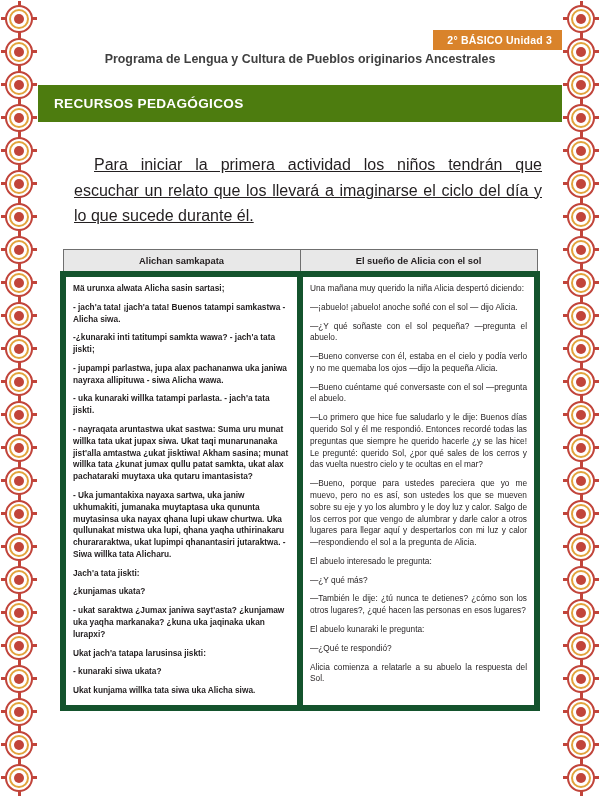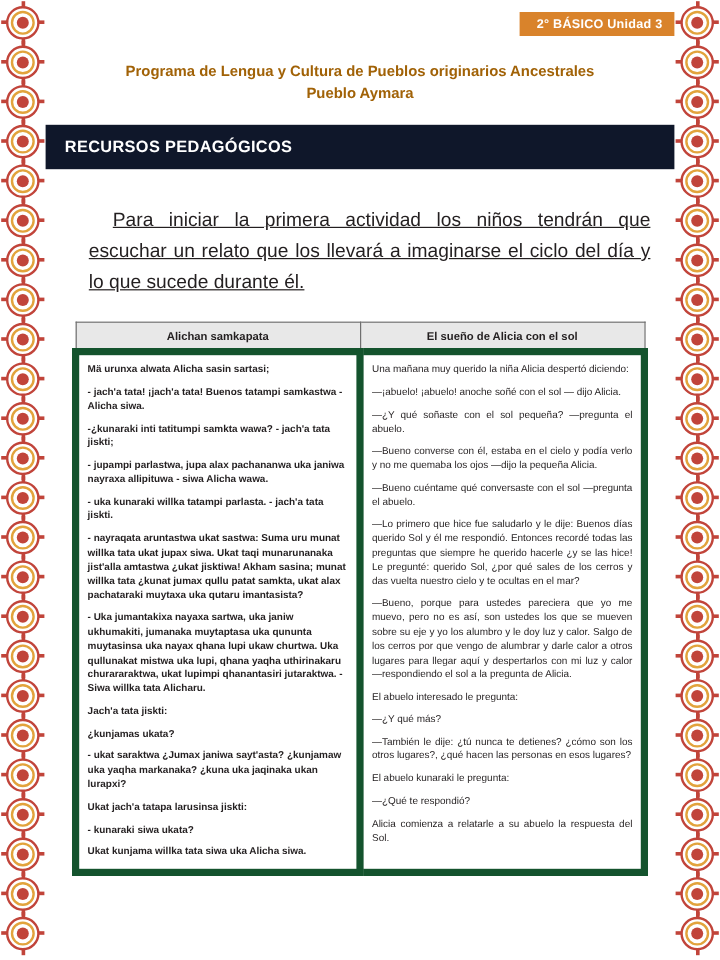--- a/index.html
+++ b/index.html
@@ -63,21 +63,21 @@
     left: 13.5px;
   }
   .motif .tick.t { top: -3px; }
   .motif .tick.b { bottom: -3px; }
   .motif .tick.l { left: -3px; top: 13px; width: 5px; height: 3px; }
   .motif .tick.r { right: -3px; left: auto; top: 13px; width: 5px; height: 3px; }
 
   
   .unit-badge {
     position: absolute;
-    top: 10px;
+    top: 30px;
     right: 38px;
     background: #d9832b;
     color: #ffffff;
     font-size: 10.5px;
     font-weight: bold;
     padding: 4px 10px 4px 14px;
     letter-spacing: .2px;
     white-space: nowrap;
   }
 
@@ -87,29 +87,29 @@
     left: 38px;
     right: 38px;
     top: 0;
     bottom: 0;
   }
 
   .doc-title {
     text-align: center;
     font-size: 12.4px;
     font-weight: bold;
-    color: #a16207;
+    color: #404040;
     line-height: 1.55;
     margin-top: 50px;
     padding: 0 14px;
   }
 
   .section-banner {
     margin-top: 16px;
-    background: #0f172a;
+    background: #4d7c0f;
     color: #ffffff;
     height: 37px;
     display: flex;
     align-items: center;
     padding-left: 16px;
     box-sizing: border-box;
   }
   .section-banner span {
     font-size: 13.6px;
     font-weight: bold;
@@ -598,21 +598,20 @@
       <div class="tick r"></div>
     </div>
   </div>
 
 <div class="unit-badge">2° BÁSICO Unidad 3</div>
 
 <div class="content">
 
   <div class="doc-title">
     <div>Programa de Lengua y Cultura de Pueblos originarios Ancestrales</div>
-    <div>Pueblo Aymara</div>
   </div>
 
   <div class="section-banner">
     <span>RECURSOS PEDAGÓGICOS</span>
   </div>
 
   <p class="intro">Para iniciar la primera actividad los niños tendrán que escuchar un relato que los llevará a imaginarse el ciclo del día y lo que sucede durante él.</p>
 
   <table class="tbl">
     <thead>

